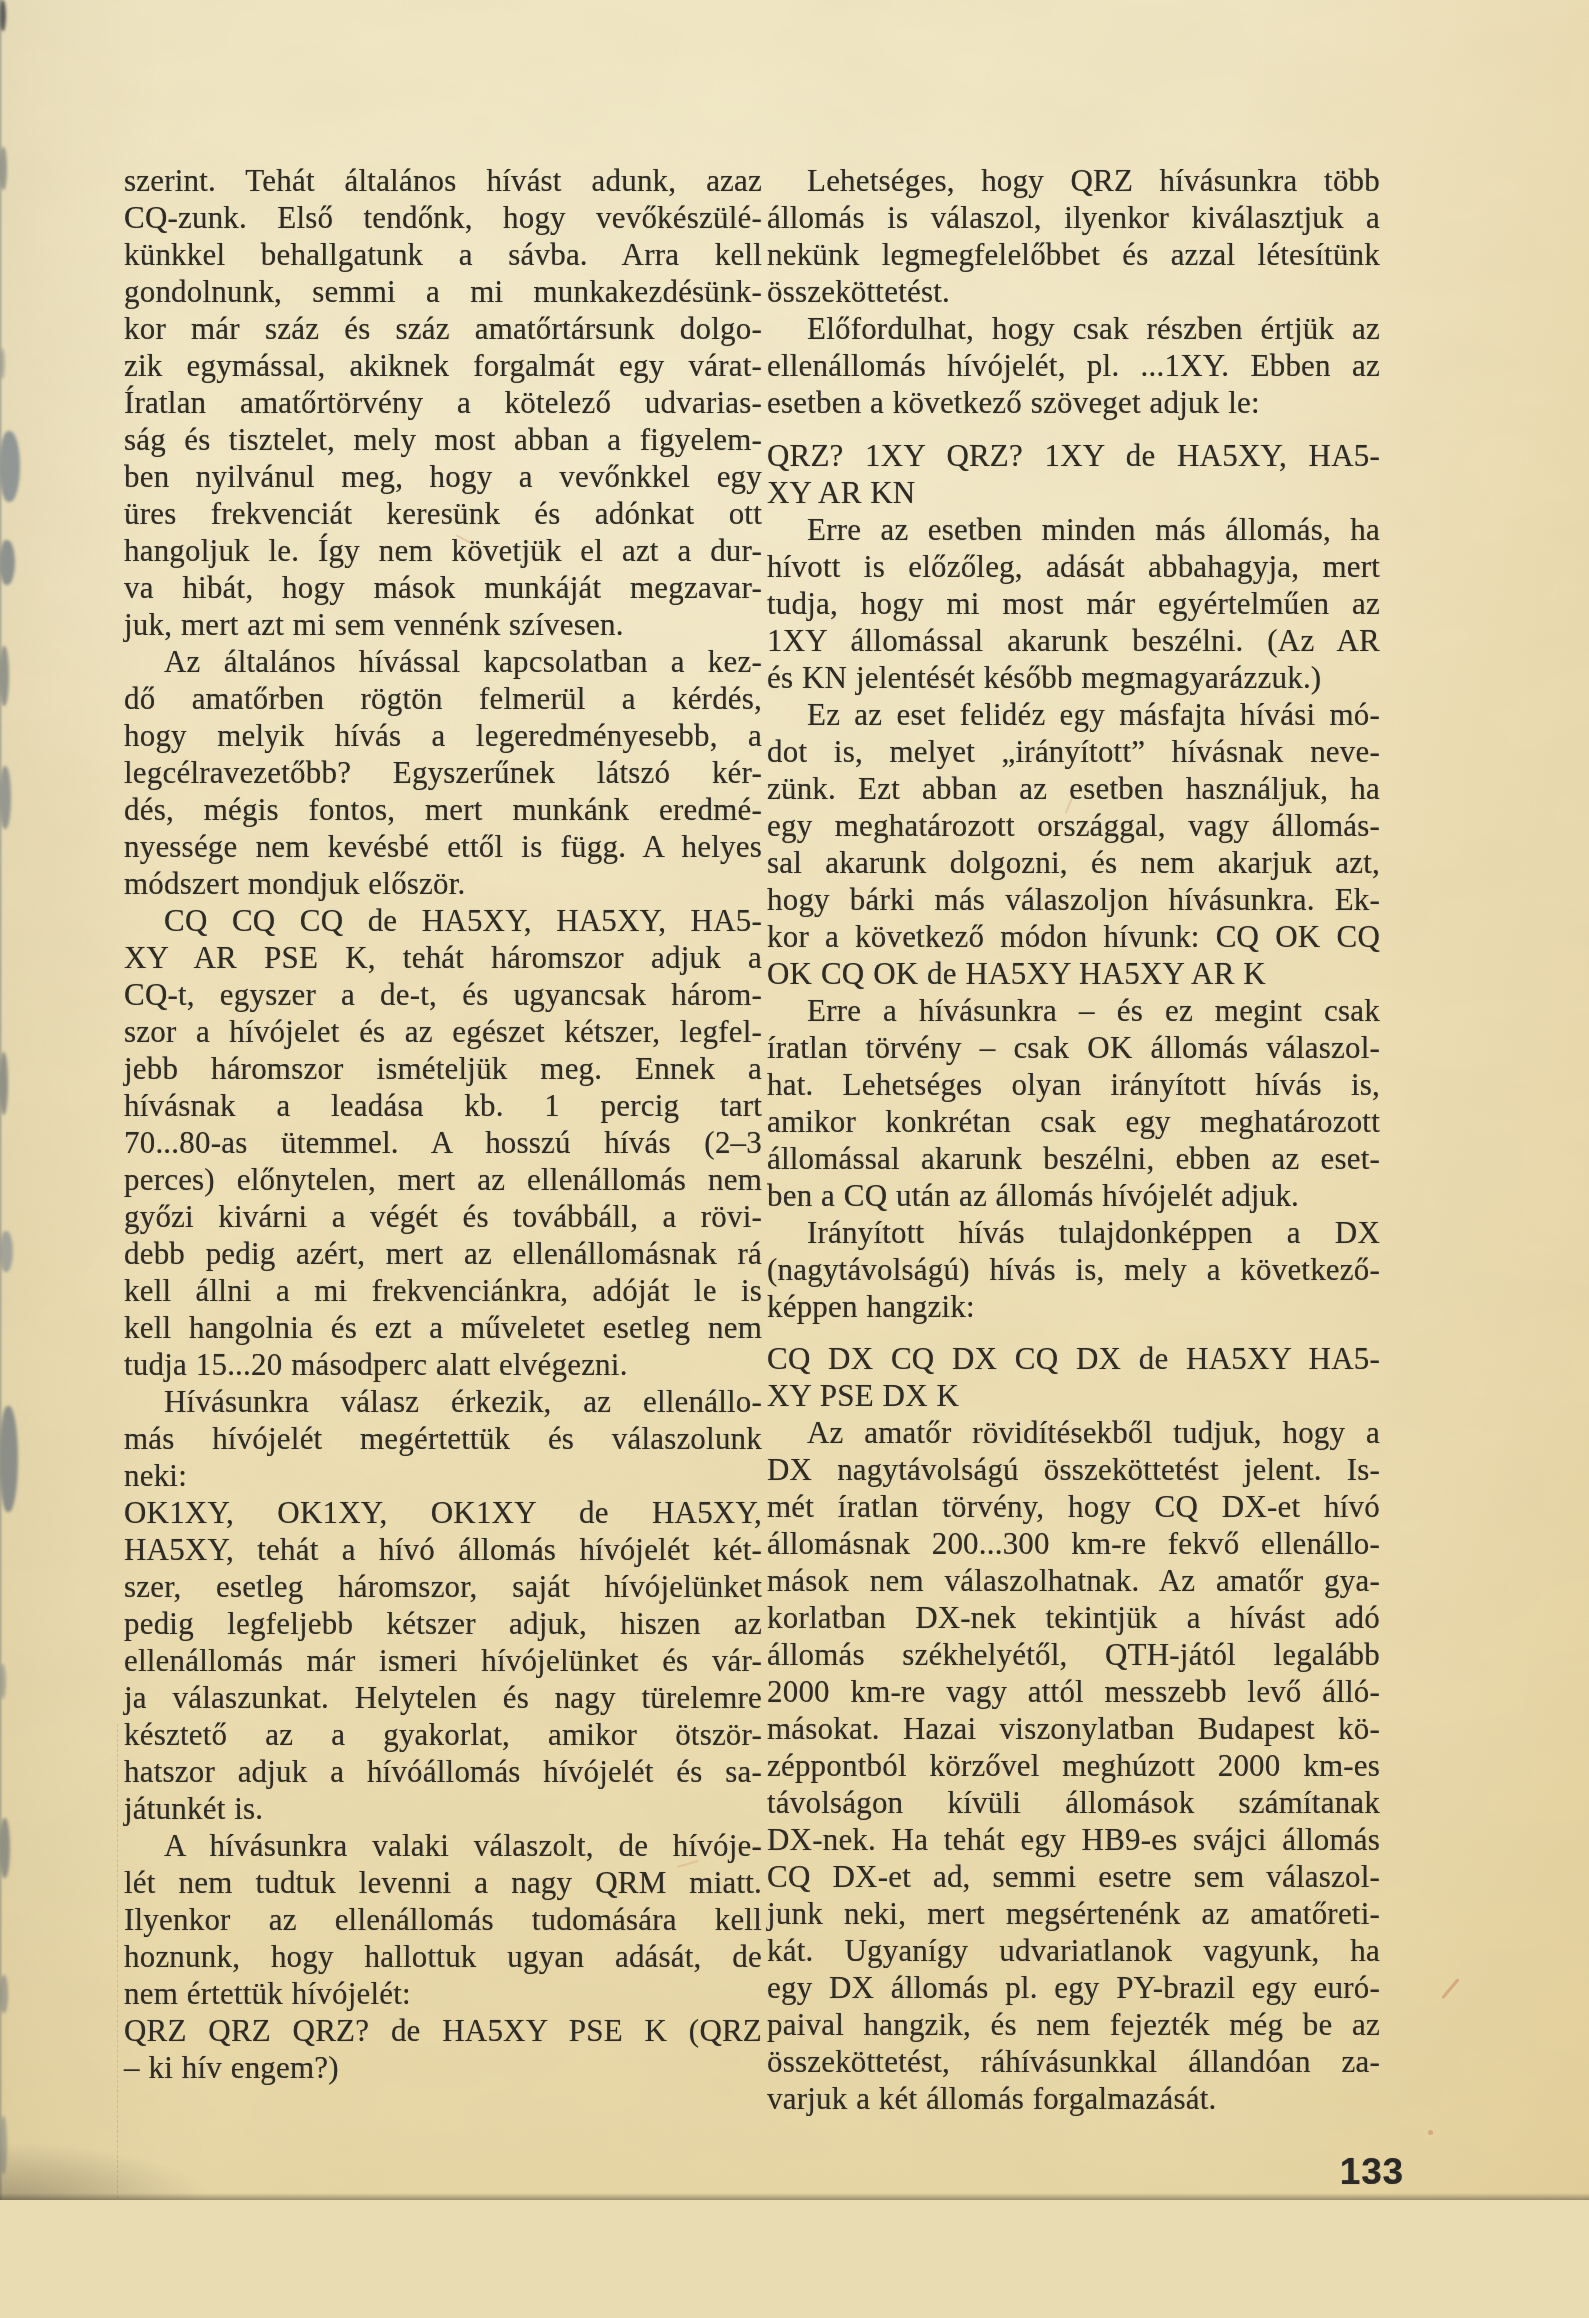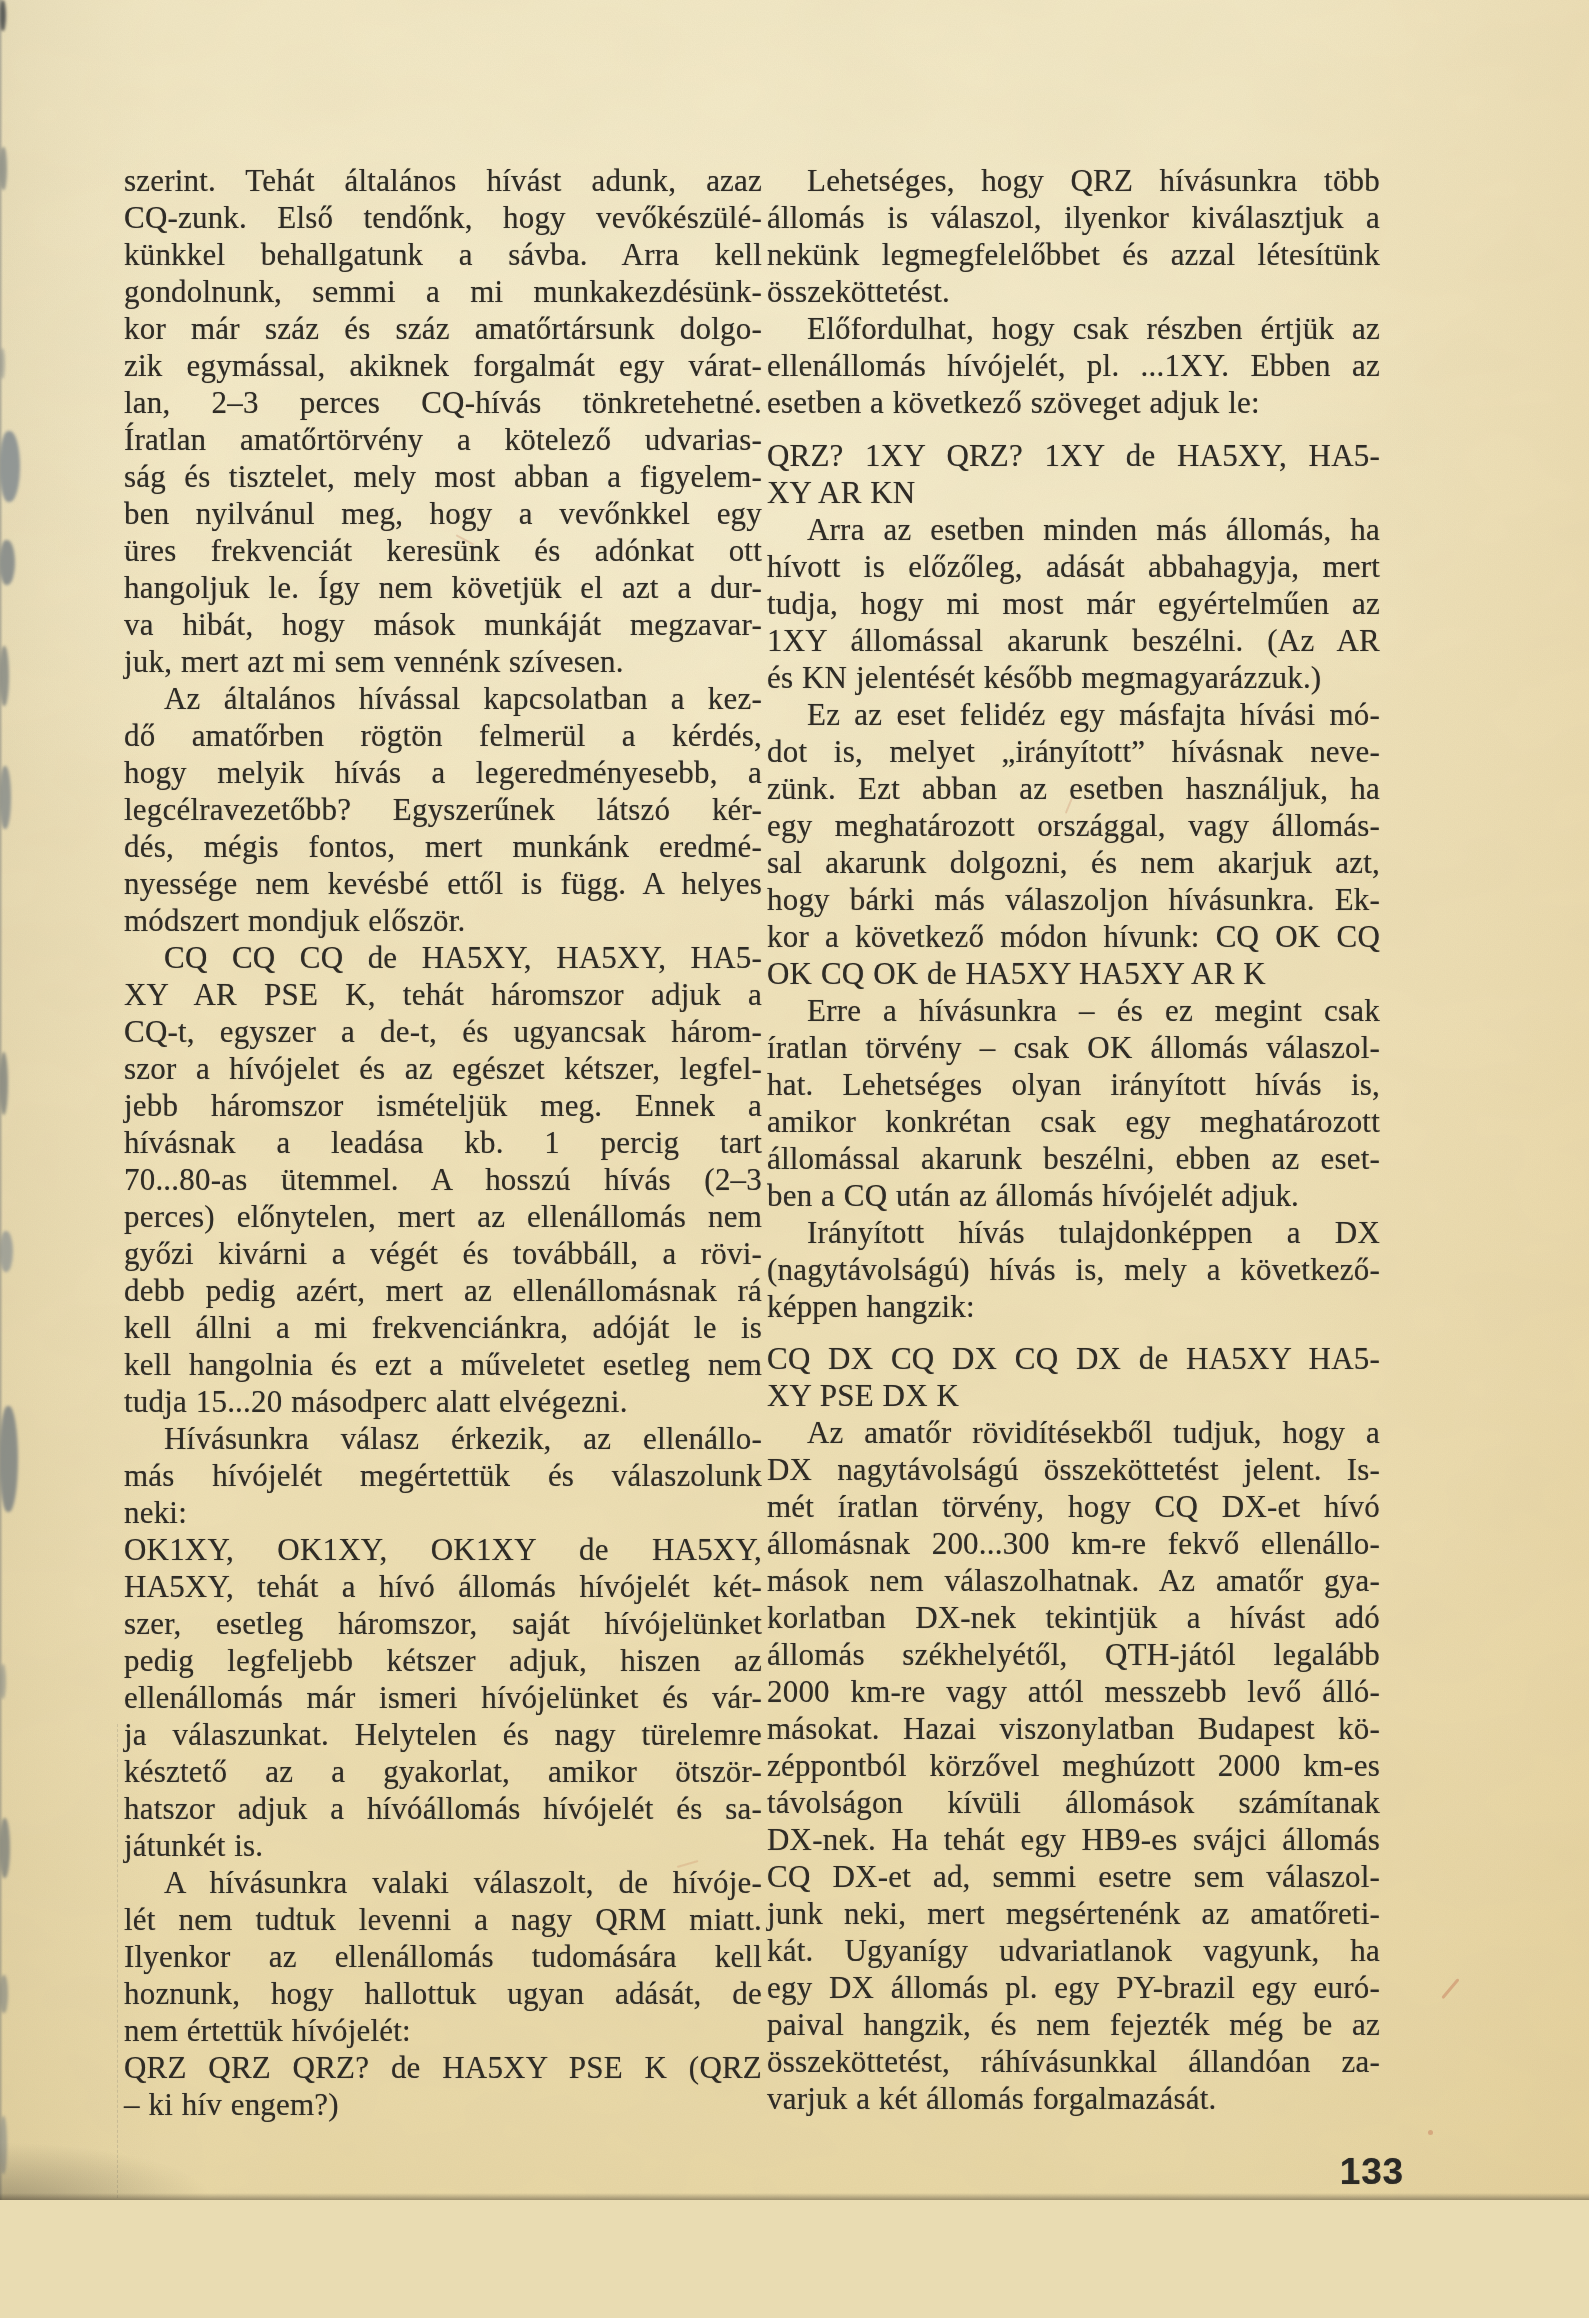--- a/index.html
+++ b/index.html
@@ -102,21 +102,20 @@
   <div class="fiber" style="left:687px;top:1853px;width:1.7px;height:21.5px;transform:rotate(74deg);opacity:.5;"></div>
 
   <div class="col col-left">
       <div class="para flush">
         <div class="line">szerint. Tehát általános hívást adunk, azaz</div>
         <div class="line">CQ-zunk. Első tendőnk, hogy vevőkészülé-</div>
         <div class="line">künkkel behallgatunk a sávba. Arra kell</div>
         <div class="line">gondolnunk, semmi a mi munkakezdésünk-</div>
         <div class="line">kor már száz és száz amatőrtársunk dolgo-</div>
         <div class="line">zik egymással, akiknek forgalmát egy várat-</div>
-        <div class="line">lan, 2–3 perces CQ-hívás tönkretehetné.</div>
         <div class="line">Íratlan amatőrtörvény a kötelező udvarias-</div>
         <div class="line">ság és tisztelet, mely most abban a figyelem-</div>
         <div class="line">ben nyilvánul meg, hogy a vevőnkkel egy</div>
         <div class="line">üres frekvenciát keresünk és adónkat ott</div>
         <div class="line">hangoljuk le. Így nem követjük el azt a dur-</div>
         <div class="line">va hibát, hogy mások munkáját megzavar-</div>
         <div class="line last">juk, mert azt mi sem vennénk szívesen.</div>
       </div>
       <div class="para indent">
         <div class="line ind">Az általános hívással kapcsolatban a kez-</div>
@@ -180,21 +179,21 @@
       <div class="para indent">
         <div class="line ind">Előfordulhat, hogy csak részben értjük az</div>
         <div class="line">ellenállomás hívójelét, pl. ...1XY. Ebben az</div>
         <div class="line last">esetben a következő szöveget adjuk le:</div>
       </div>
       <div class="para display">
         <div class="line">QRZ? 1XY QRZ? 1XY de HA5XY, HA5-</div>
         <div class="line last">XY AR KN</div>
       </div>
       <div class="para indent">
-        <div class="line ind">Arra az esetben minden más állomás, ha</div>
+        <div class="line ind">Erre az esetben minden más állomás, ha</div>
         <div class="line">hívott is előzőleg, adását abbahagyja, mert</div>
         <div class="line">tudja, hogy mi most már egyértelműen az</div>
         <div class="line">1XY állomással akarunk beszélni. (Az AR</div>
         <div class="line last">és KN jelentését később megmagyarázzuk.)</div>
       </div>
       <div class="para indent">
         <div class="line ind">Ez az eset felidéz egy másfajta hívási mó-</div>
         <div class="line">dot is, melyet „irányított” hívásnak neve-</div>
         <div class="line">zünk. Ezt abban az esetben használjuk, ha</div>
         <div class="line">egy meghatározott országgal, vagy állomás-</div>

